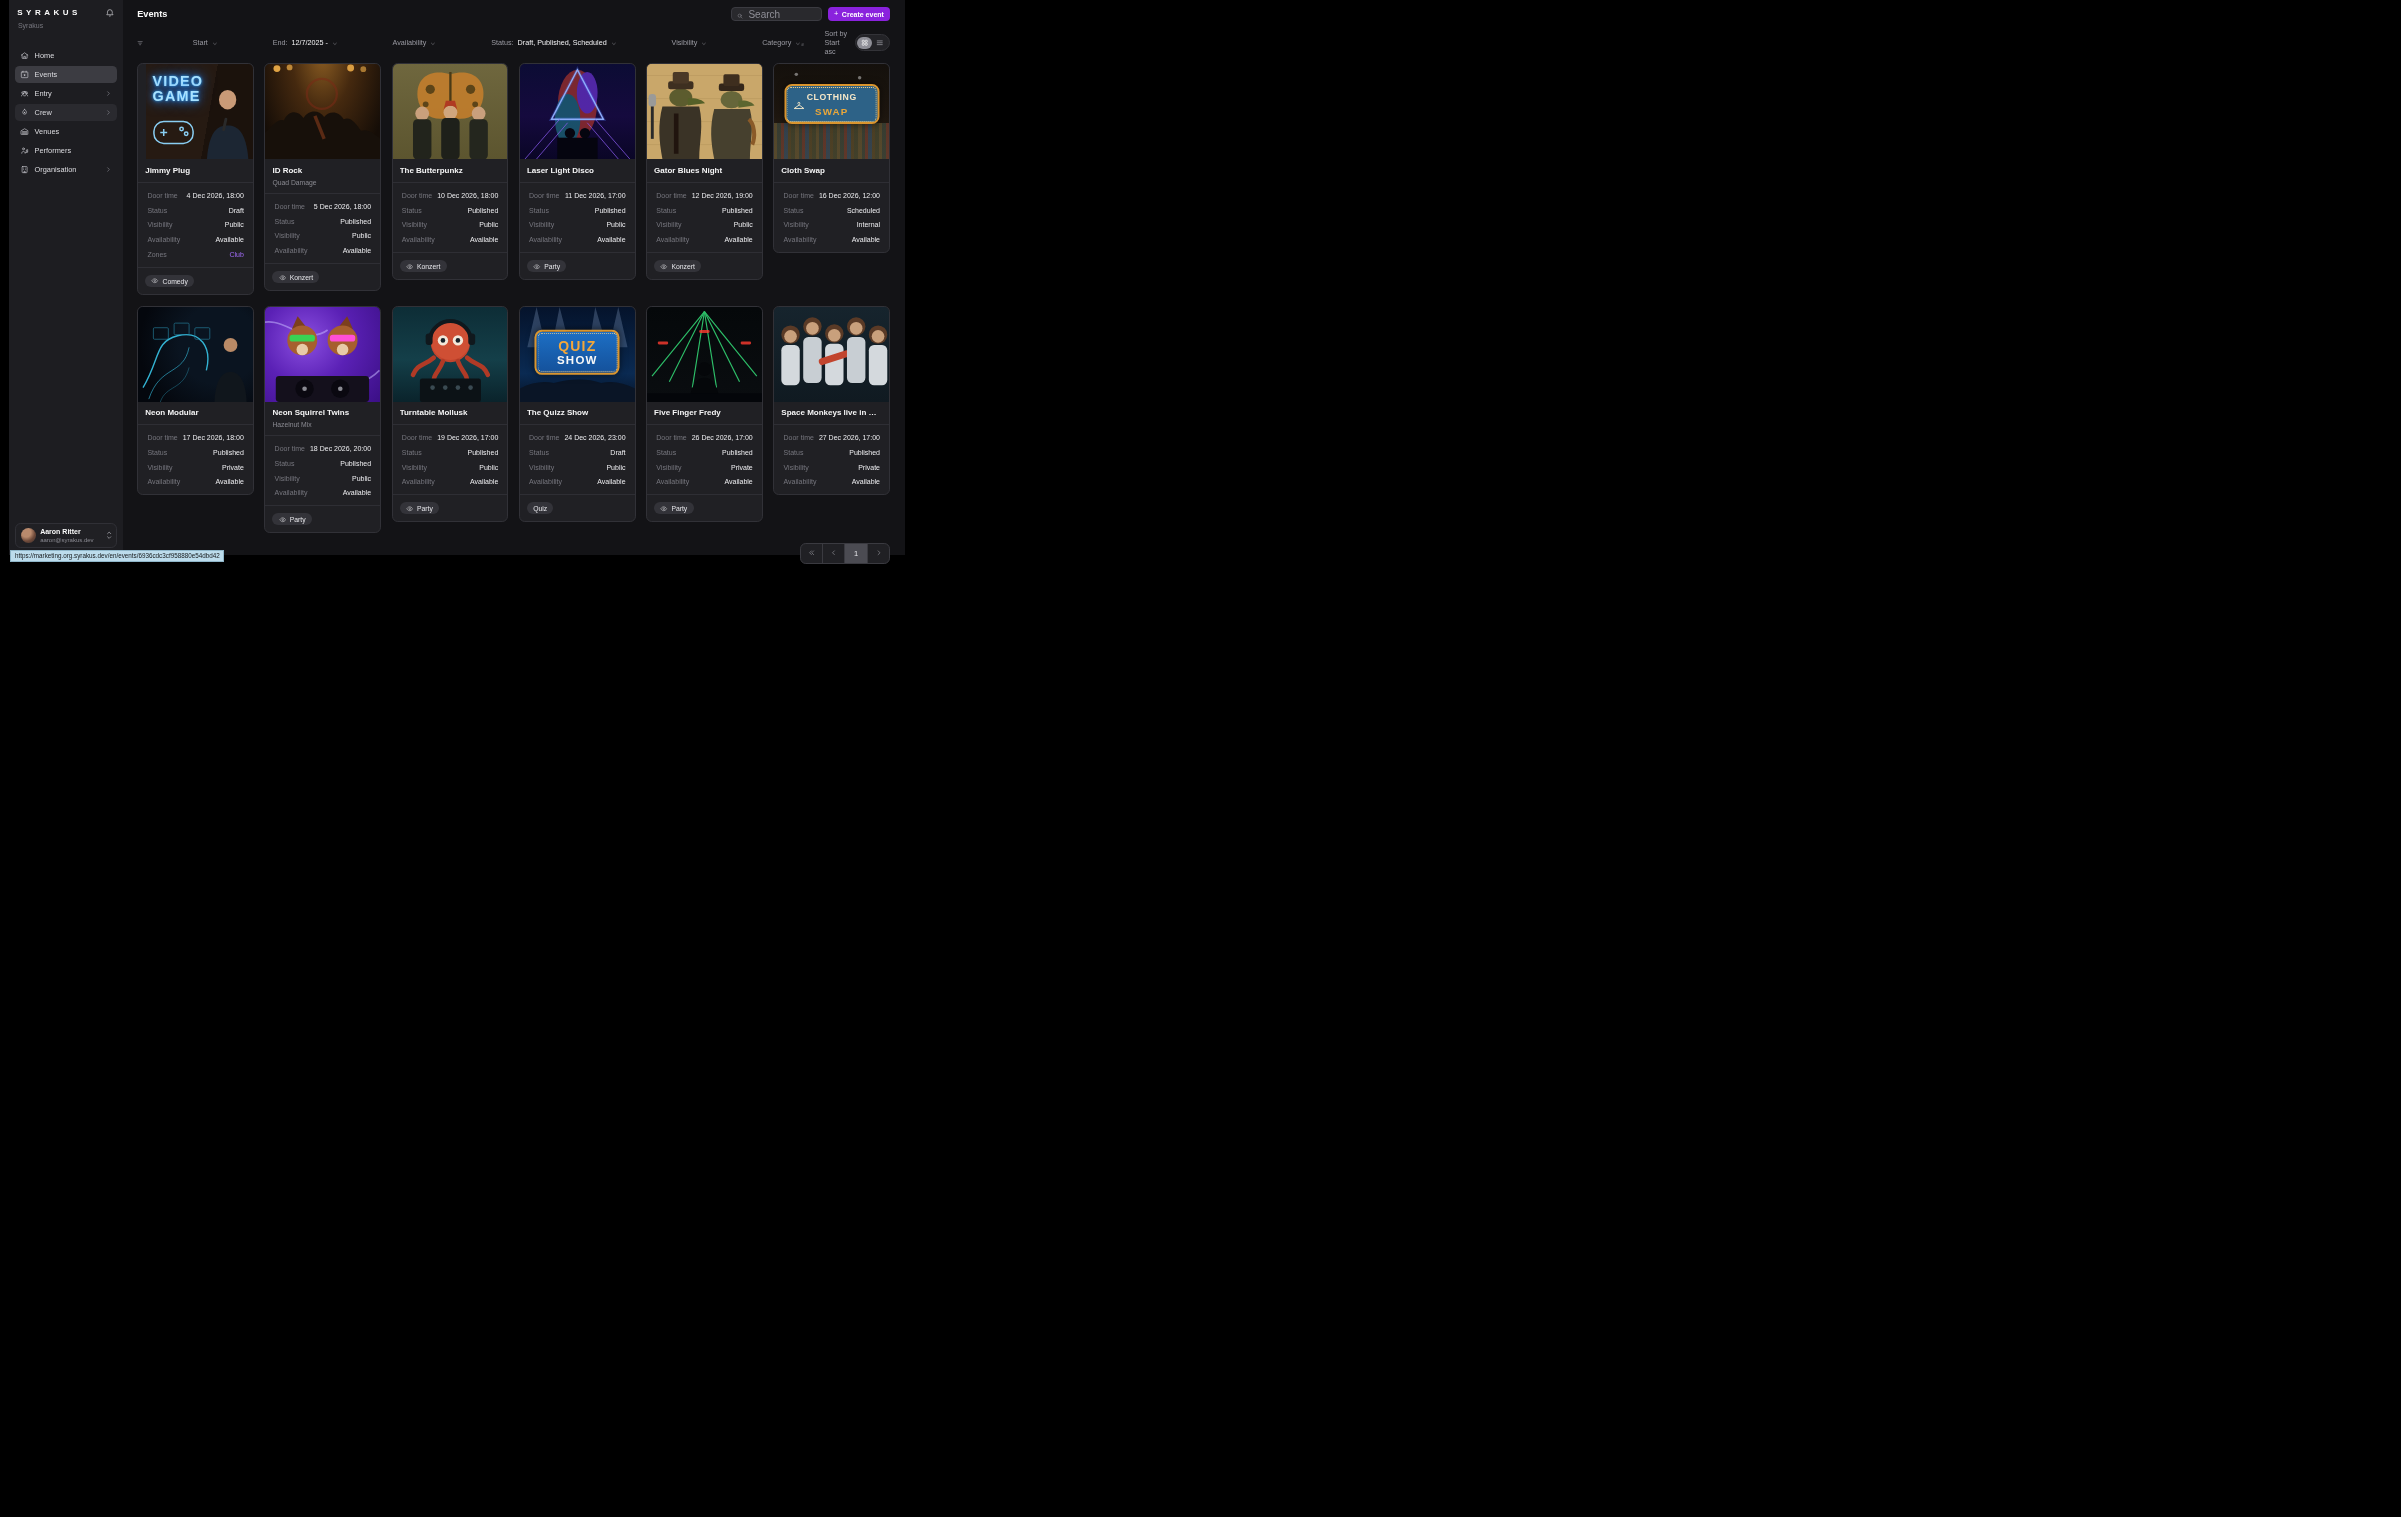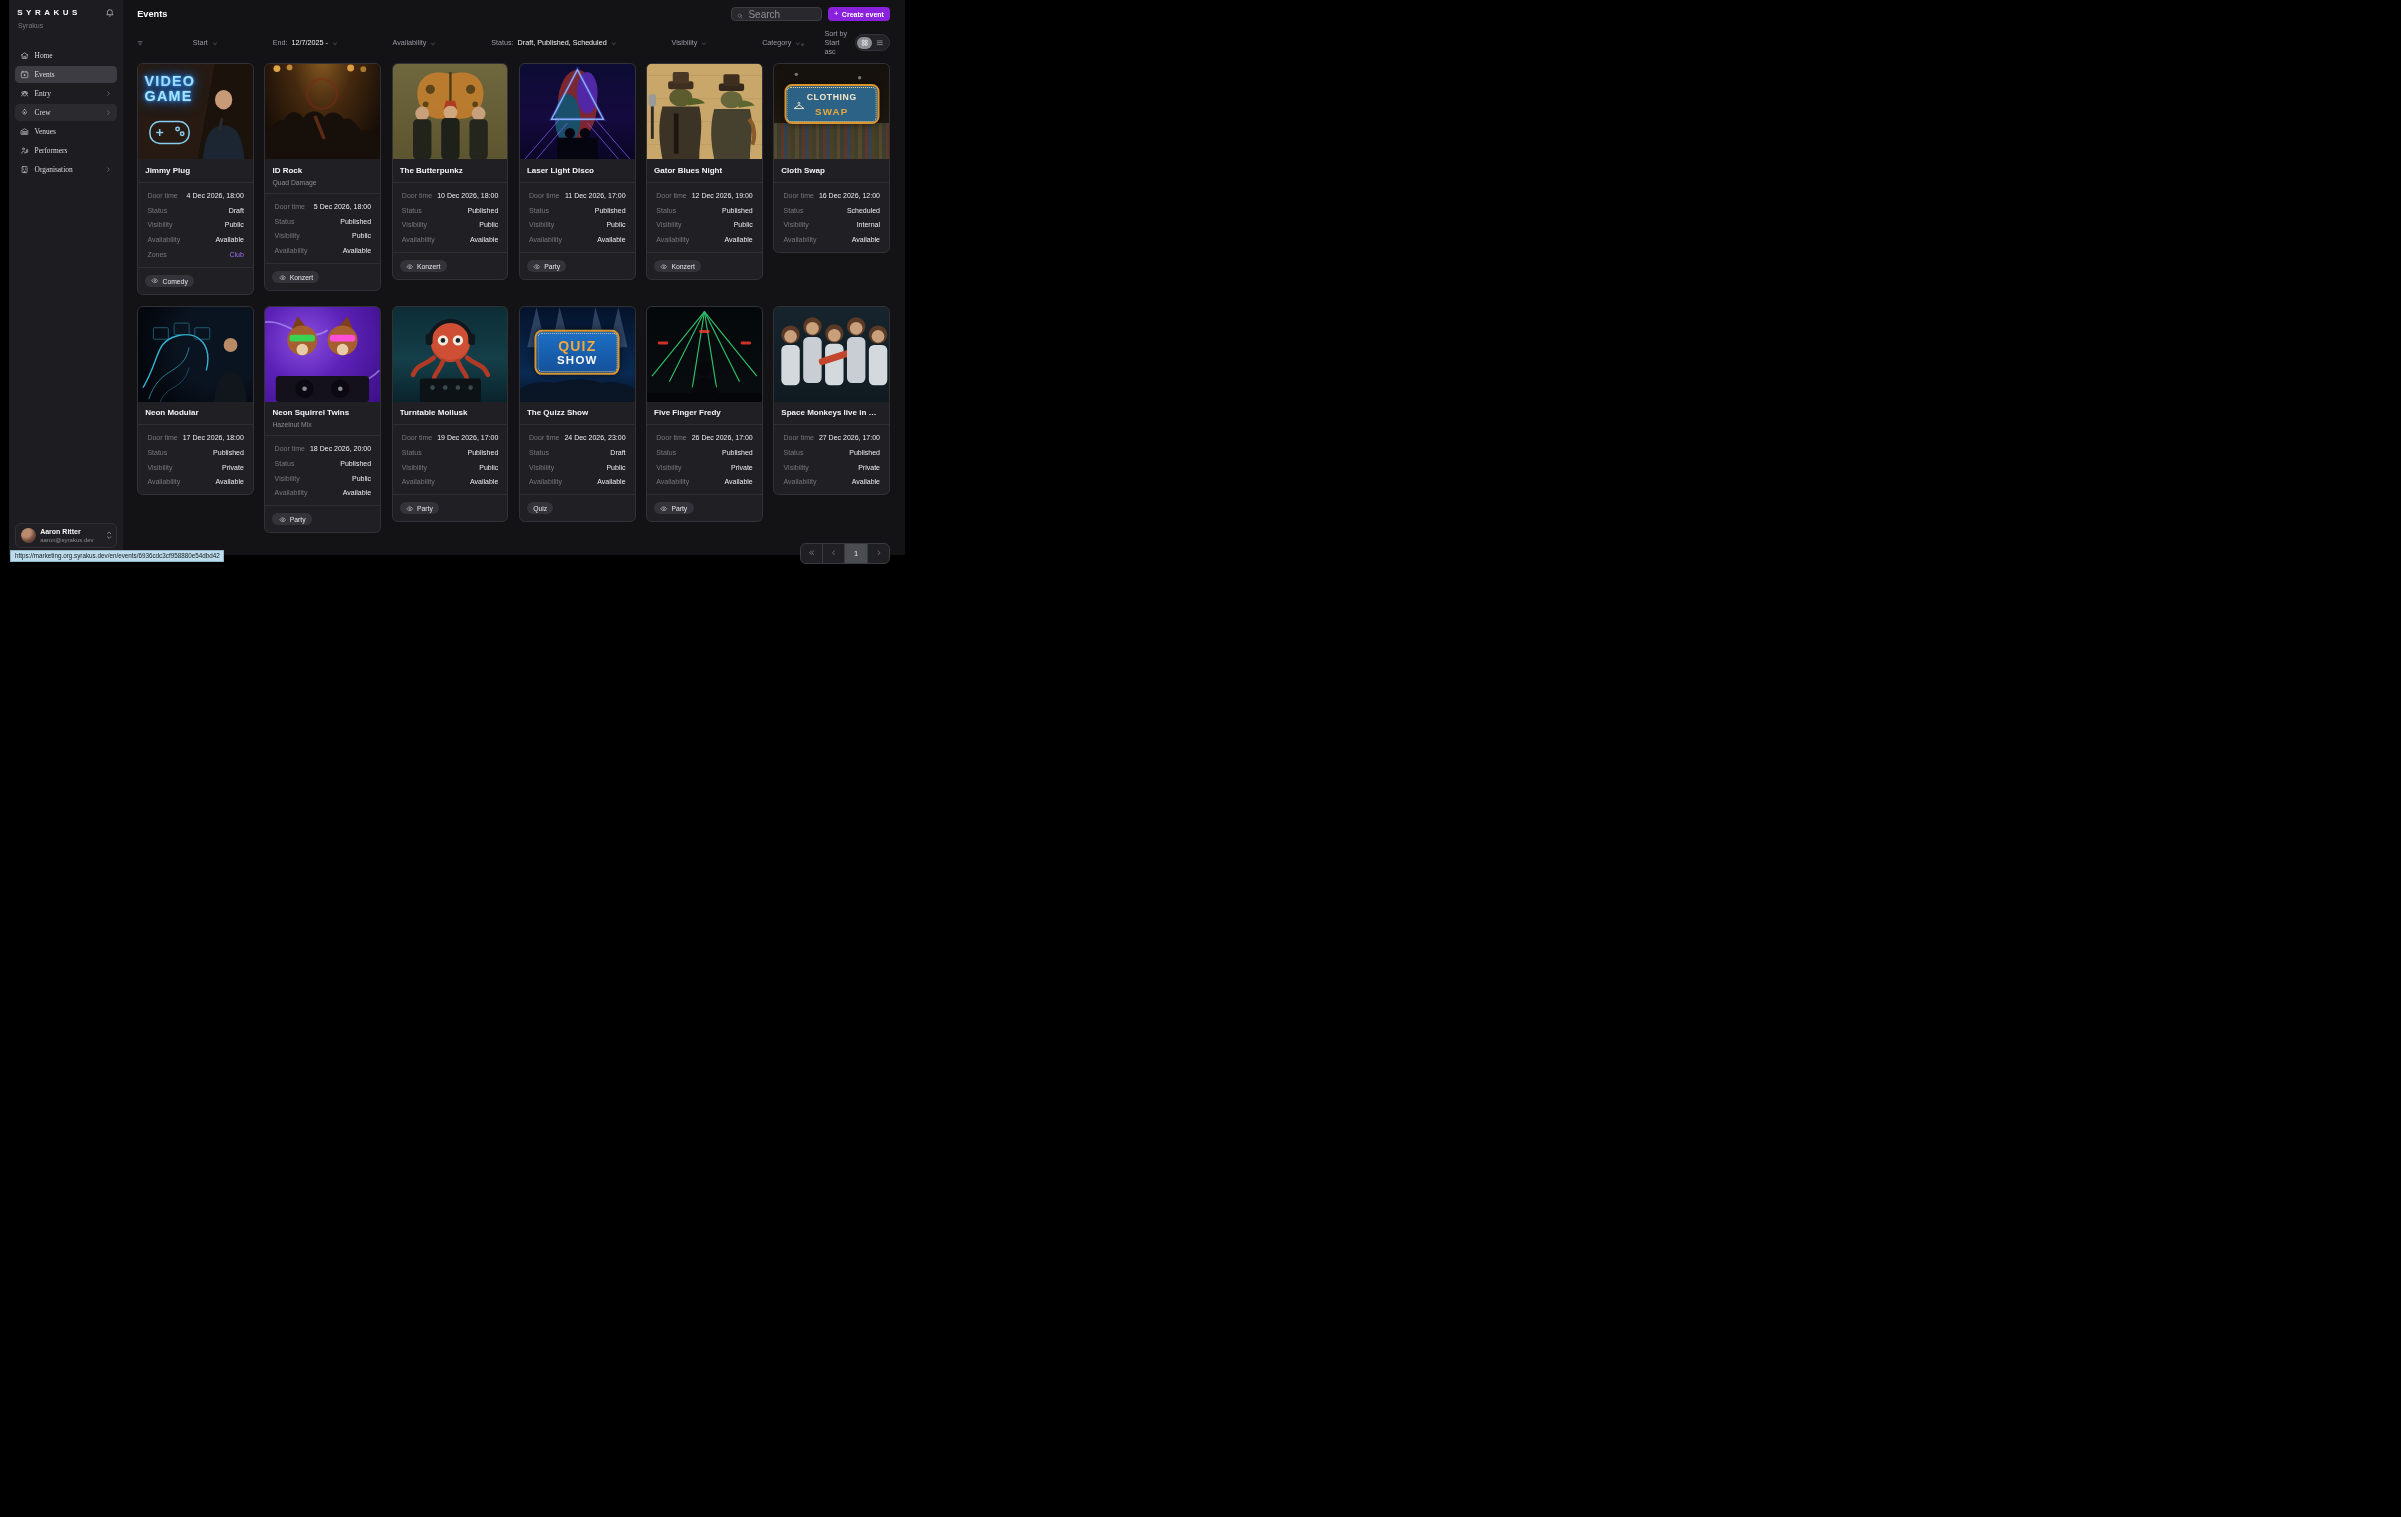--- a/index.html
+++ b/index.html
@@ -10,21 +10,21 @@
   }
   .app{position:absolute;left:9.2px;top:0;width:896px;height:555px;display:flex;background:#131316;}
 
   
   .sidebar{width:114px;min-width:114px;background:#1d1d21;display:flex;flex-direction:column;padding:8px 5.8px 7px;box-sizing:border-box;}
   .brand-row{display:flex;align-items:center;justify-content:space-between;padding:0 2.3px;}
   .brand-logo{color:#fafafa;font-size:8px;font-weight:600;letter-spacing:3.5px;}
   .bell{width:9.8px;height:9.8px;color:#cfcfd4;cursor:pointer;}
   .brand-sub{color:#77777f;font-size:7px;margin:4.6px 0 0 2.9px;}
   nav{margin-top:17.3px;display:flex;flex-direction:column;gap:1.7px;}
-  .nav-item{display:flex;align-items:center;gap:5.2px;height:17.3px;border-radius:4.6px;padding:0 5.2px;color:#dcdce0;font-size:7.4px;cursor:pointer;font-family:Liberation Serif, serif;}
+  .nav-item{display:flex;align-items:center;gap:5.2px;height:17.3px;border-radius:4.6px;padding:0 5.2px;color:#dcdce0;font-size:7.4px;cursor:pointer;}
   .nav-item .nicon{width:9.2px;height:9.2px;color:#c9c9cf;flex:0 0 9.2px;}
   .nav-item .nlabel{flex:1;}
   .nav-item .sub-chev{width:7px;height:7px;color:#8e8e96;}
   .nav-item.active{background:#3c3c42;}
   .nav-item.highlighted{background:#2a2a2f;}
   .user-card{margin-top:auto;border:0.6px solid #303036;border-radius:5.8px;padding:4px 4.6px;display:flex;align-items:center;gap:4.6px;cursor:pointer;background:#202024;}
   .avatar{width:15px;height:15px;border-radius:50%;background:radial-gradient(circle at 35% 30%,#b98a6d 0 32%,#6e4a3a 60%,#3a2d2a);flex:0 0 15px;}
   .user-meta{flex:1;min-width:0;}
   .user-name{color:#fafafa;font-size:7px;font-weight:600;}
   .user-email{color:#8a8a92;font-size:6px;margin-top:1.2px;}
@@ -77,21 +77,21 @@
   .pager-row{display:flex;justify-content:flex-end;margin:9.2px 0 8px;}
   .pager{display:flex;border:0.6px solid #3a3a40;border-radius:5.8px;overflow:hidden;background:#202024;}
   .pg{width:21.4px;height:19px;display:flex;align-items:center;justify-content:center;color:#9a9aa2;font-size:7.5px;cursor:pointer;border-left:0.6px solid #3a3a40;}
   .pg:first-child{border-left:none;}
   .pg.active{background:#4b4b52;color:#e8e8ec;}
 
   
   .url-tip{position:absolute;left:10.4px;top:550px;background:#bcdcec;border:0.6px solid #8fb6c9;color:#15181a;font-size:6.3px;padding:1.2px 3.5px 1.7px;white-space:nowrap;z-index:50;}
 
   
-  .art1{background:linear-gradient(100deg,#261a12 0 58%,#1b120c 58% 100%);}
+  .art1{background:linear-gradient(100deg,#261a12 0 58%,#1b120c 58% 100%);margin-left:8px;}
   .art2{background:radial-gradient(ellipse at 50% -10%,#8a5c22 0%,#45290f 38%,#150d07 85%);}
   .art3{background:linear-gradient(180deg,#6f673e,#5c552f);}
   .art4{background:linear-gradient(180deg,#0c0c34 0%,#150a3e 55%,#0a0626 100%);}
   .art5{background:linear-gradient(180deg,#caa668,#b8955a);}
   .art6{background:linear-gradient(180deg,#14100c 0%,#1d160f 52%,#2b2115 100%);}
   .art6::after{content:"";position:absolute;left:0;right:0;bottom:0;height:38%;
     background:repeating-linear-gradient(90deg,#7a6a3f 0 3.5px,#49584a 3.5px 7px,#8a4a3a 7px 10.4px,#41607a 10.4px 14px,#6b5b33 14px 17.3px,#555a3c 17.3px 21px);opacity:.55;}
   .art7{background:radial-gradient(circle at 70% 40%,#0a1420 0 40%,#04070d 80%);}
   .art8{background:radial-gradient(circle at 35% 35%,#8b4fe0 0%,#5b21b6 45%,#3b0f86 100%);}
   .art9{background:linear-gradient(180deg,#0d2d36 0%,#143f49 55%,#0a232b 100%);}

